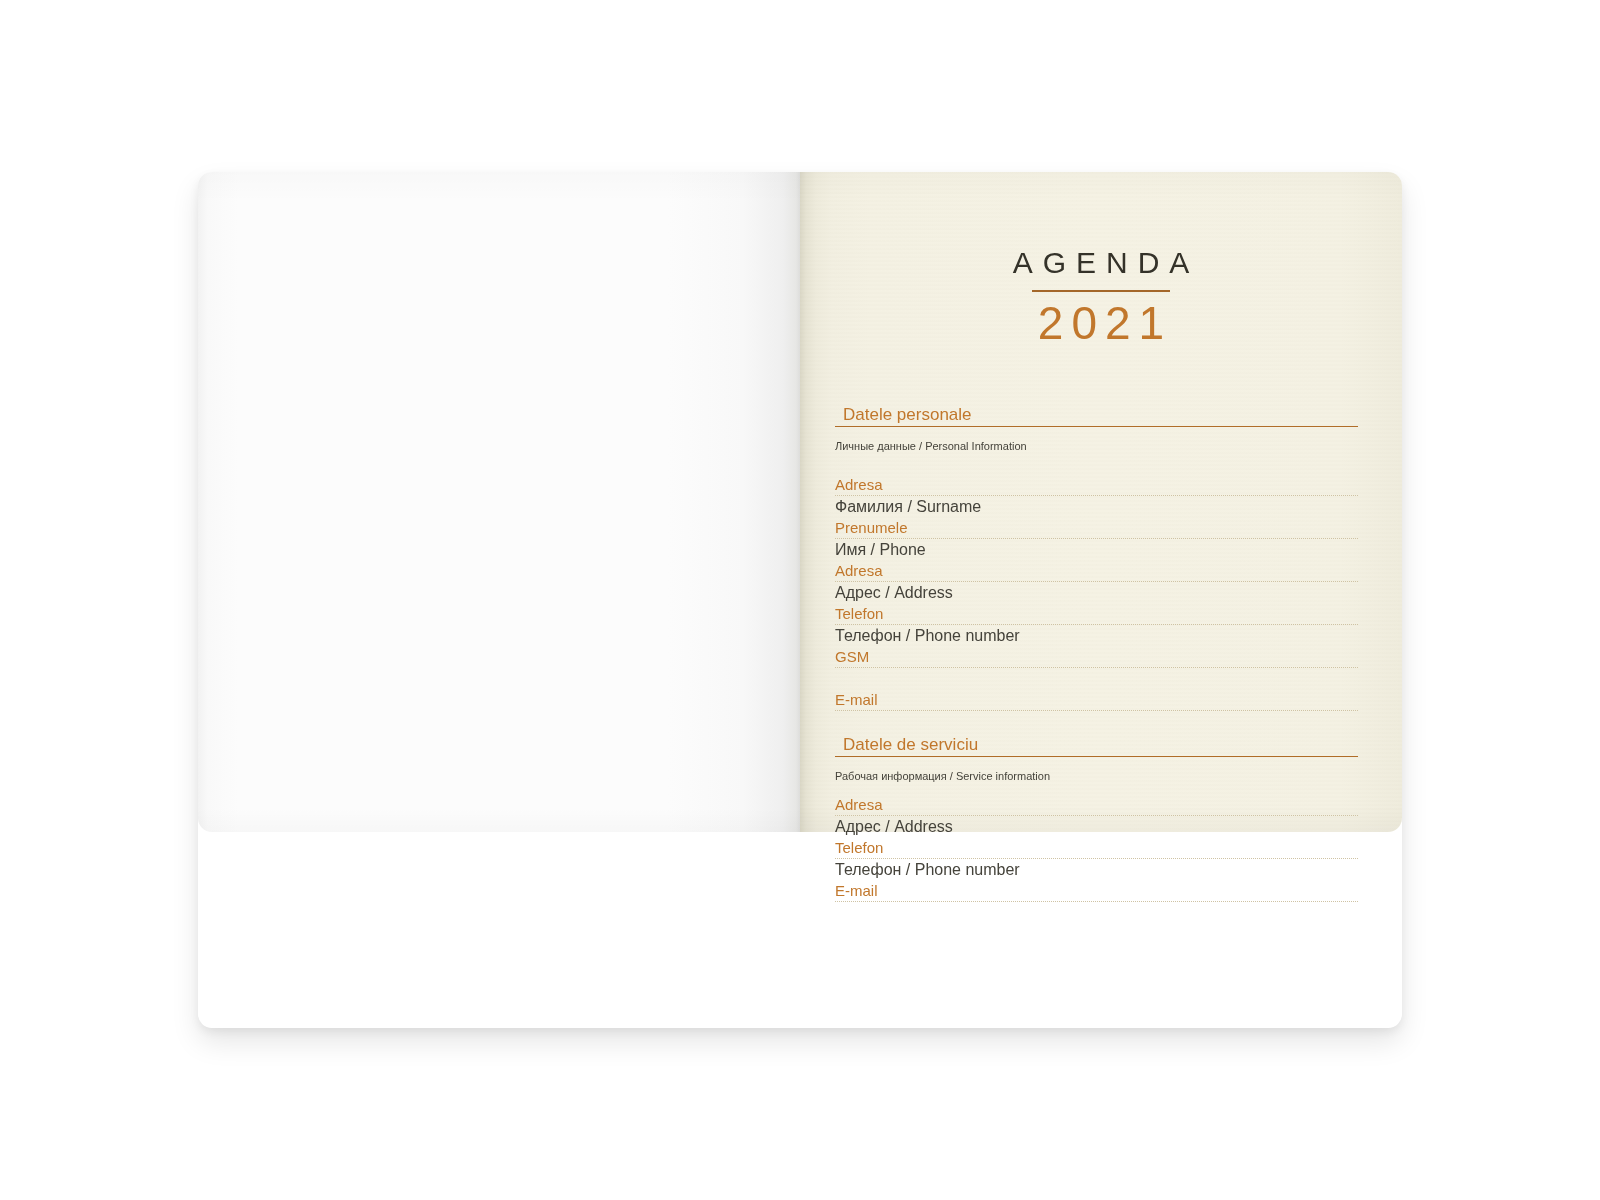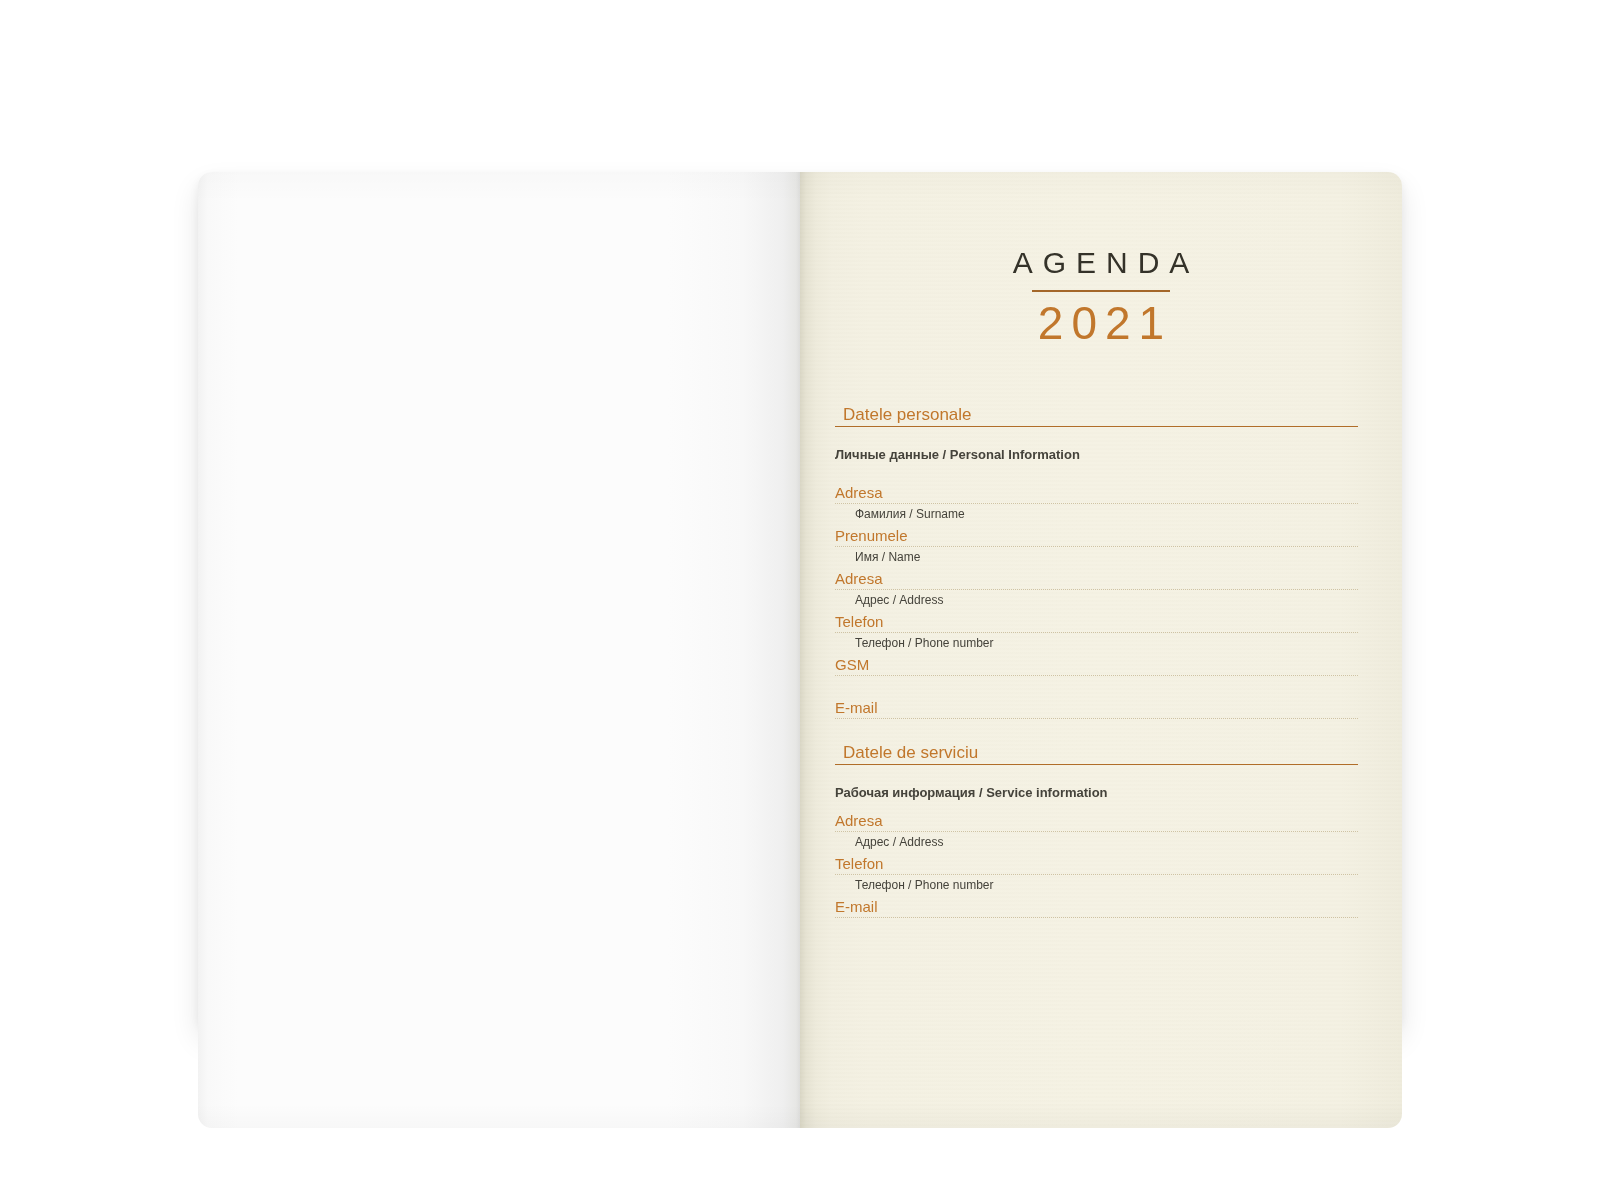--- a/index.html
+++ b/index.html
@@ -19,21 +19,21 @@
   .stage { position: relative; width: 1600px; height: 1200px; background: #ffffff; }
 
   .book {
     position: absolute;
     left: 198px; top: 172px;
     width: 1204px; height: 856px;
     border-radius: 14px;
     box-shadow: 0 14px 28px rgba(0,0,0,0.10), 0 4px 10px rgba(0,0,0,0.06);
   }
 
-  .page { position: absolute; top: 0; height: 956px; width: 602px; }
+  .page { position: absolute; top: 0; height: 660px; width: 602px; }
 
   .page-left {
     left: 0;
     border-radius: 14px 0 0 14px;
     background:
       linear-gradient(90deg,
         #f2f2f2 0px, #f9f9f9 10px, #fcfcfc 40px,
         #fcfcfc 470px, #f8f8f8 545px, #efefef 585px,
         #e7e7e5 598px, #dddddb 602px);
   }
@@ -106,44 +106,42 @@
     border-bottom: 1px solid var(--section-underline);
     padding-bottom: 1px;
   }
   .section-title {
     font-size: 17px;
     line-height: 20px;
     color: var(--accent);
     margin-left: 8px;
   }
   .section-sub {
-    margin-top: 20px;
-    font-size: 13px;
+    margin-top: 12px;
+    font-size: 11px;
     line-height: 15px;
     color: var(--sub-text);
-    font-weight: bold;
   }
 
   .field { margin-bottom: 5px; }
   .field-line {
     border-bottom: 1px dotted var(--dotted);
     padding-bottom: 1px;
   }
   .field-label {
     font-size: 15px;
     line-height: 17px;
     color: var(--accent);
   }
   .field-sub {
     margin-top: 3px;
-    font-size: 12px;
+    font-size: 16px;
     line-height: 15px;
     min-height: 15px;
     color: var(--sub-text);
-    margin-left: 20px;
   }
 </style>
 </head>
 <body>
 
 <div class="stage">
   <div class="book">
 
     <div class="page page-left"></div>
 
@@ -161,21 +159,21 @@
               <div class="section-title-row"><span class="section-title">Datele personale</span></div>
               <div class="section-sub">Личные данные / Personal Information</div>
             </div>
             <div class="fields">
               <div class="field">
                 <div class="field-line"><span class="field-label">Adresa</span></div>
                 <div class="field-sub">Фамилия / Surname</div>
               </div>
               <div class="field">
                 <div class="field-line"><span class="field-label">Prenumele</span></div>
-                <div class="field-sub">Имя / Name</div>
+                <div class="field-sub">Имя / Phone</div>
               </div>
               <div class="field">
                 <div class="field-line"><span class="field-label">Adresa</span></div>
                 <div class="field-sub">Адрес / Address</div>
               </div>
               <div class="field">
                 <div class="field-line"><span class="field-label">Telefon</span></div>
                 <div class="field-sub">Телефон / Phone number</div>
               </div>
               <div class="field">

